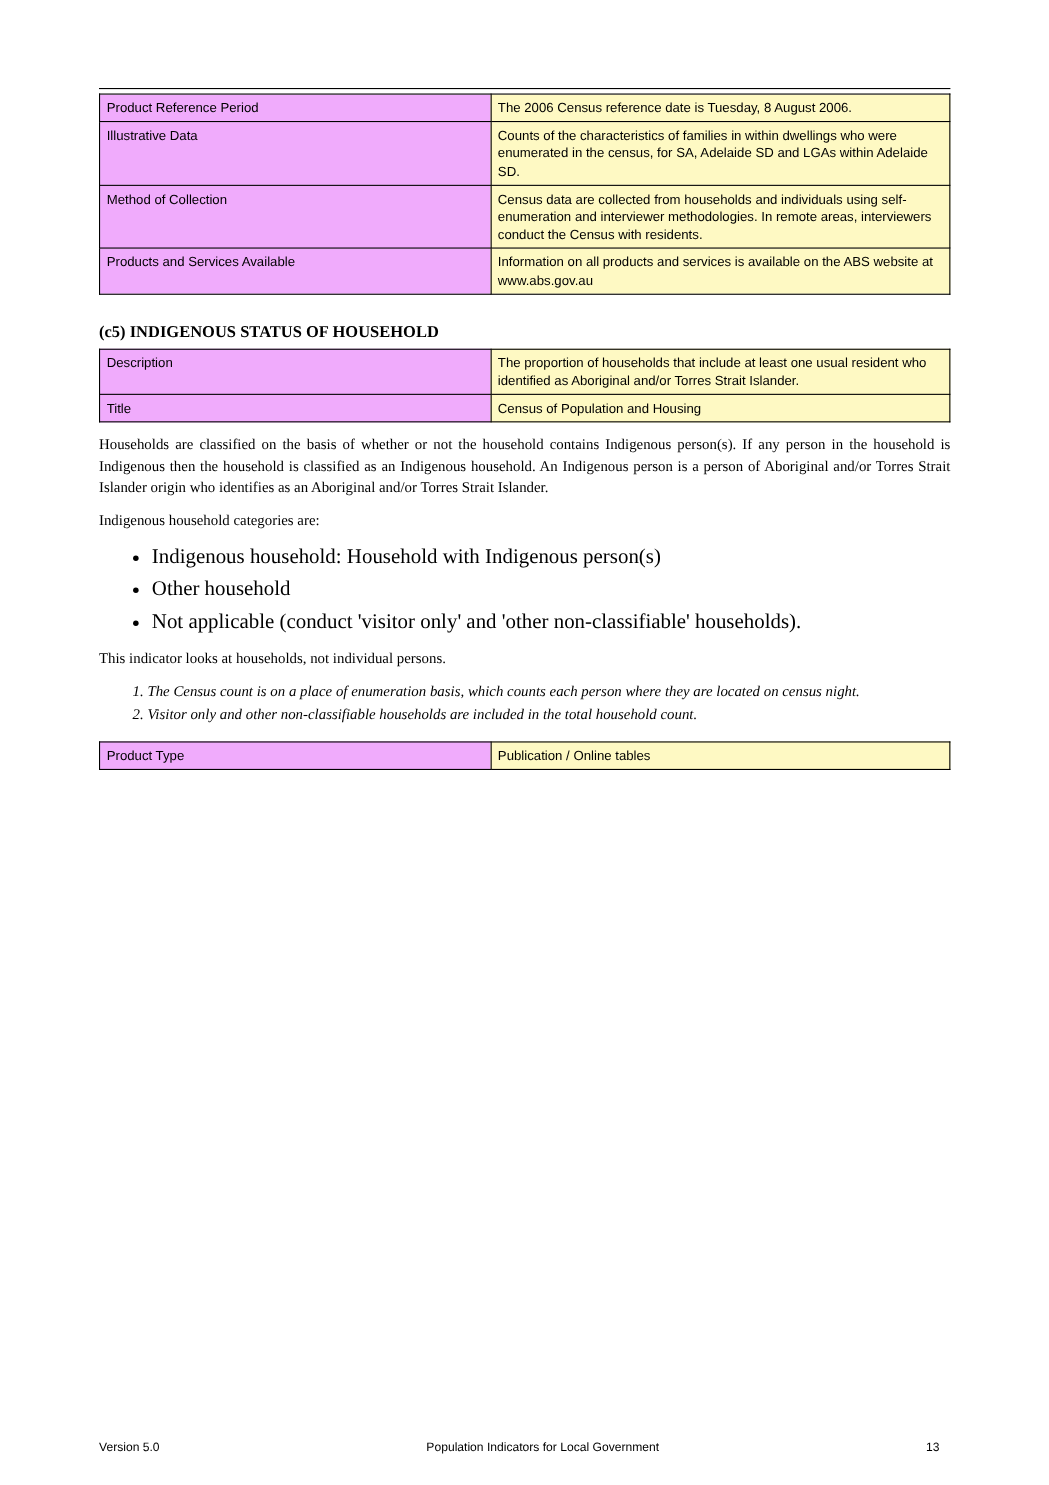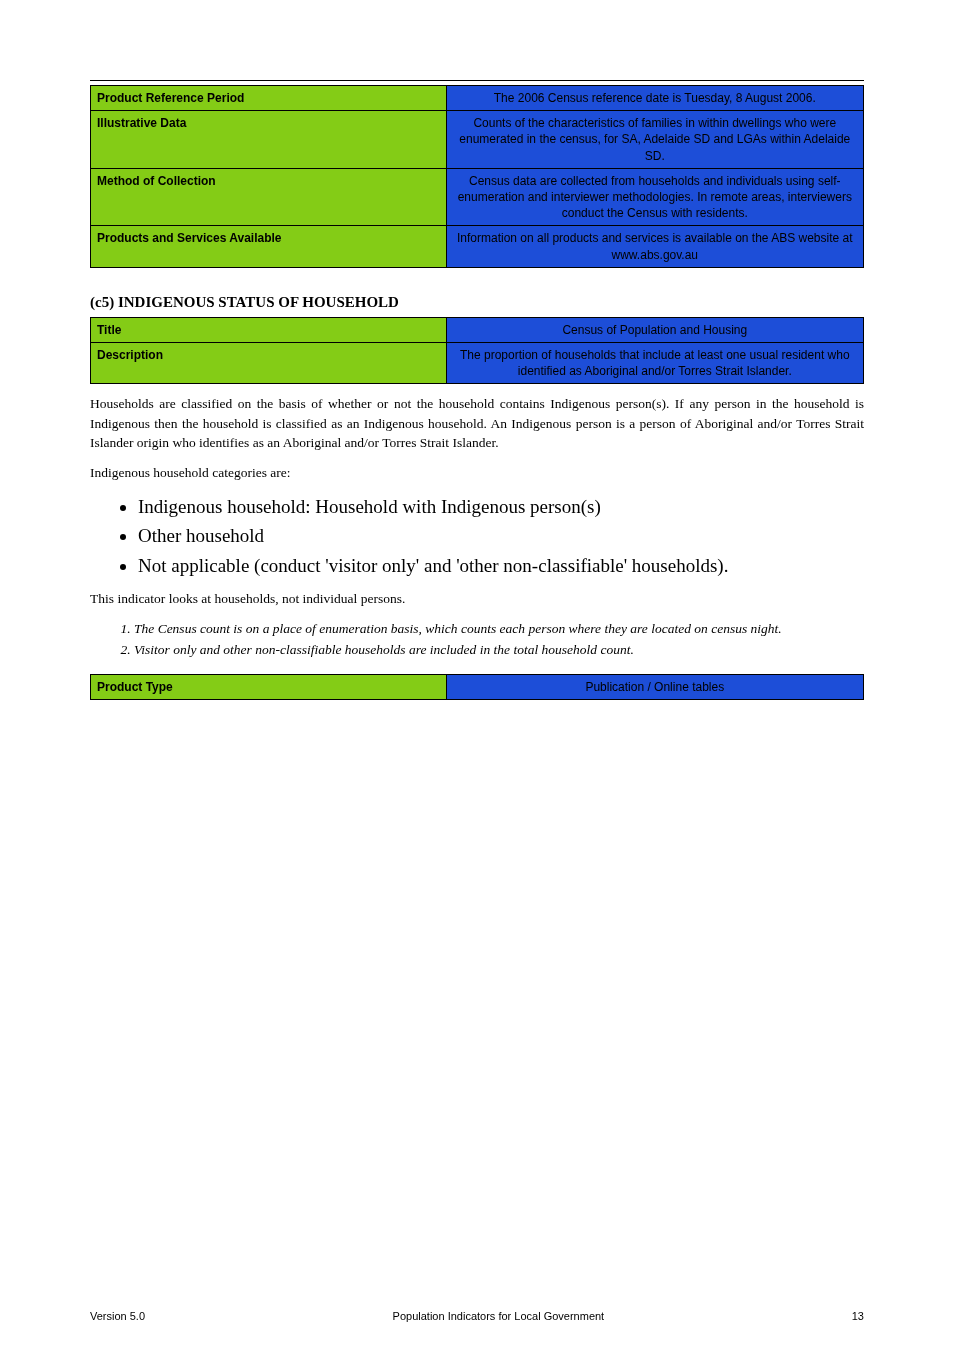--- a/index.html
+++ b/index.html
@@ -28,28 +28,26 @@
     margin-bottom: 6px;
   }
   table.spec td {
     border: 1px solid #000;
     vertical-align: top;
     padding: 4px 6px;
     font-size: 12px;
     line-height: 1.35;
   }
   table.spec td.k {
-    background: #84cc16;
+    background: #f0abfc;
     width: 46%;
-    font-weight: bold;
   }
   table.spec td.v {
-    background: #1d4ed8;
+    background: #fef9c3;
     width: 54%;
-    text-align: center;
   }
   h3.sec {
     font-family: "Times New Roman", Times, serif;
     font-weight: bold;
     font-size: 15px;
     margin: 26px 0 6px 0;
   }
   p.para {
     font-family: "Times New Roman", Times, serif;
     font-size: 13.5px;
@@ -82,21 +80,21 @@
   ol.notes li { margin: 2px 0; }
   .footer {
     display: flex;
     justify-content: space-between;
     font-family: Arial, Helvetica, sans-serif;
     font-size: 11px;
     color: #000;
     position: absolute;
     bottom: 28px;
     left: 90px;
-    right: 90px;
+    right: 100px;
   }
 </style>
 </head>
 <body>
 
 <div class="page">
   <div class="toprule"></div>
 
   <table class="spec">
     <tbody>
@@ -117,26 +115,26 @@
       <td class="v">Information on all products and services is available on the ABS website at www.abs.gov.au</td>
     </tr>
   </tbody>
     </table>
 
   <h3 class="sec">(c5) INDIGENOUS STATUS OF HOUSEHOLD</h3>
 
   <table class="spec">
     <tbody>
     <tr>
+      <td class="k">Description</td>
+      <td class="v">The proportion of households that include at least one usual resident who identified as Aboriginal and/or Torres Strait Islander.</td>
+    </tr>
+    <tr>
       <td class="k">Title</td>
       <td class="v">Census of Population and Housing</td>
-    </tr>
-    <tr>
-      <td class="k">Description</td>
-      <td class="v">The proportion of households that include at least one usual resident who identified as Aboriginal and/or Torres Strait Islander.</td>
     </tr>
   </tbody>
     </table>
 
   <p class="para">Households are classified on the basis of whether or not the household contains Indigenous person(s). If any person in the household is Indigenous then the household is classified as an Indigenous household. An Indigenous person is a person of Aboriginal and/or Torres Strait Islander origin who identifies as an Aboriginal and/or Torres Strait Islander.</p>
   <p class="para">Indigenous household categories are:</p>
   <ul class="bul">
     <li>Indigenous household: Household with Indigenous person(s)</li>
     <li>Other household</li>
     <li>Not applicable (conduct 'visitor only' and 'other non-classifiable' households).</li>

